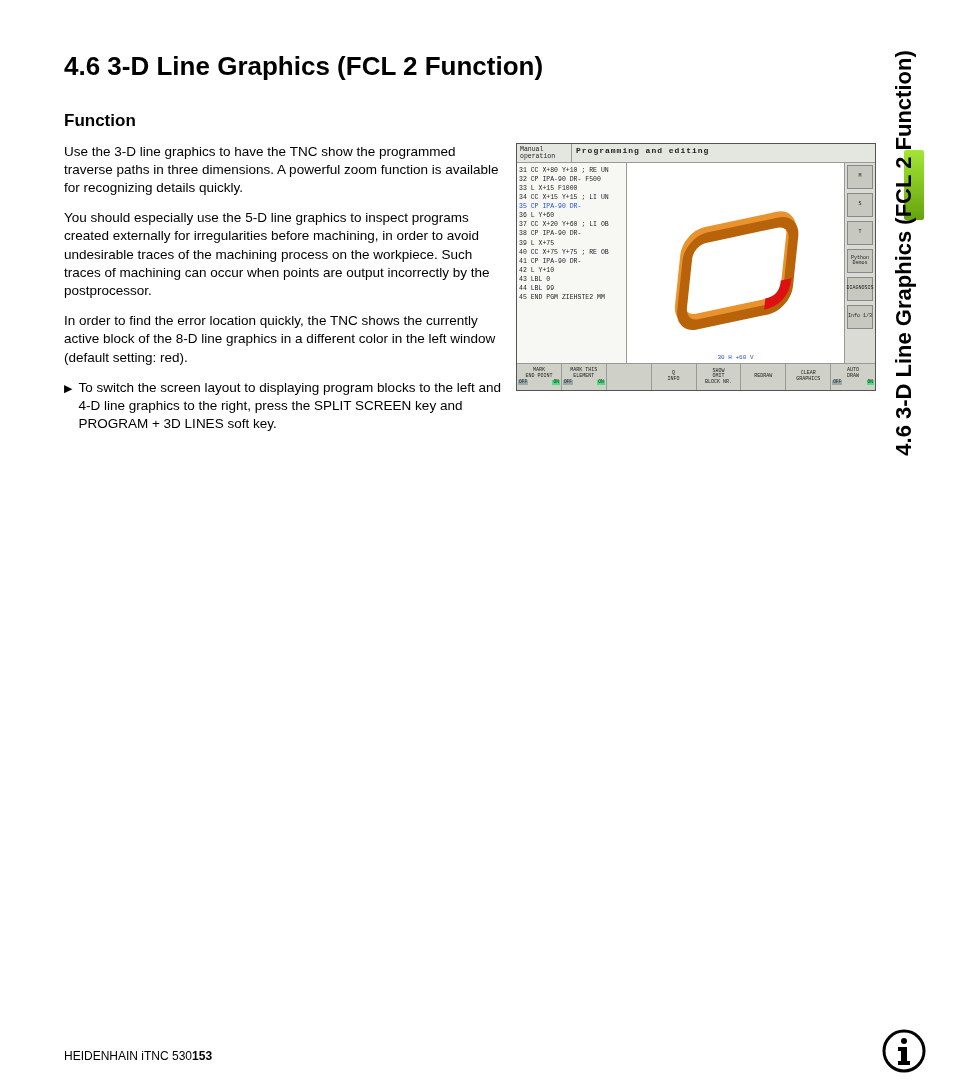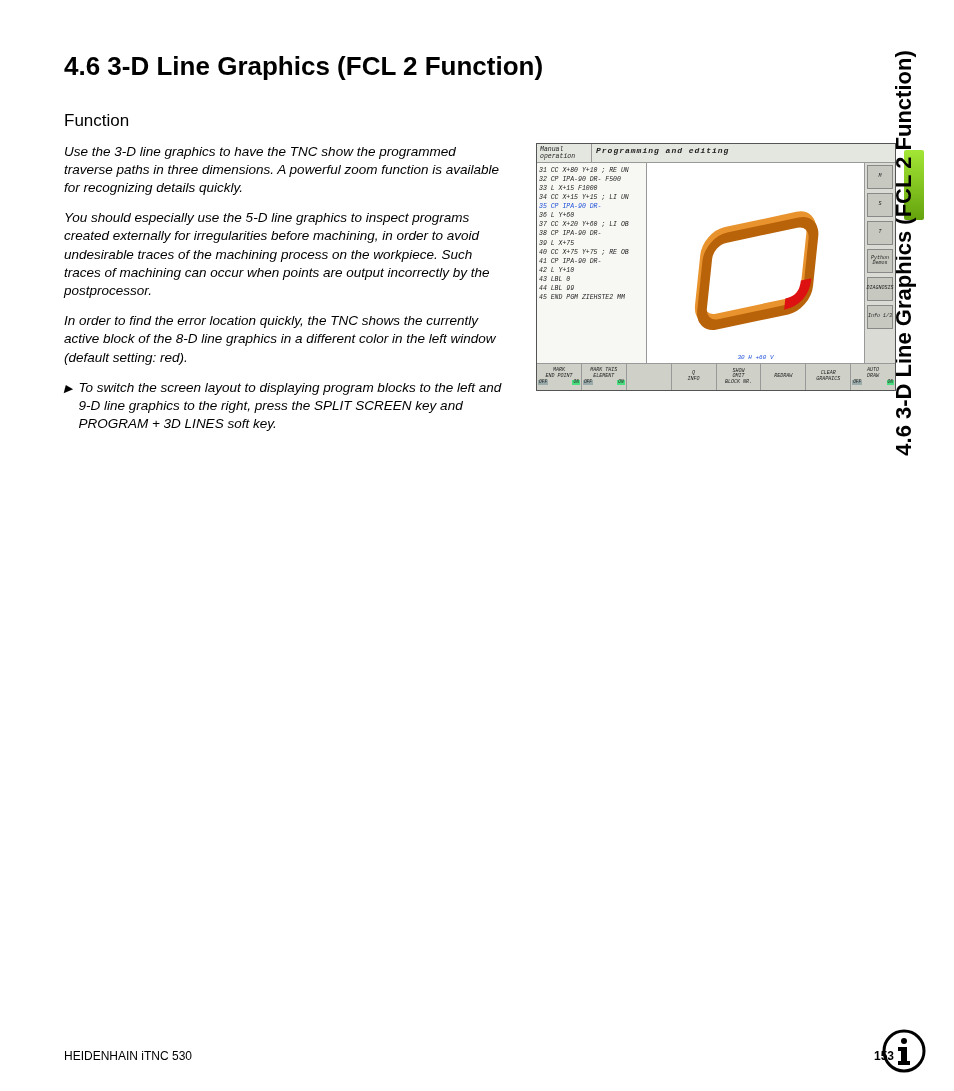--- a/index.html
+++ b/index.html
@@ -46,28 +46,27 @@
   h1.section-title {
     font-size: 26px;
     font-weight: bold;
     margin-bottom: 28px;
     line-height: 1.25;
     padding-left: 28px;
     text-indent: -28px;
   }
   h2.subhead {
     font-size: 17px;
-    font-weight: normal;
+    font-weight: bold;
     margin-bottom: 12px;
   }
   .cols {
     display: flex;
-    gap: 32px;
+    gap: 12px;
     align-items: flex-start;
-    font-style: italic;
   }
   .textcol { flex: 0 0 440px; font-size: 13.5px; line-height: 1.35; }
   .textcol p { margin-bottom: 12px; }
   .bullet { display:flex; gap:6px; }
   .bullet .mark { flex:0 0 auto; font-size:11px; padding-top:2px; }
   .figcol { flex: 1; }
   .screenshot {
     width: 360px;
     border: 1px solid #555;
     background: #22c55e;
@@ -110,21 +109,21 @@
     font-size:5px; text-align:center; line-height:1.1;
     min-height:26px; display:flex; flex-direction:column;
     justify-content:center; background:#cfd1c8;
   }
   .skey:last-child { border-right:none; }
   .skey .tgl { display:flex; justify-content:space-between; margin-top:1px; font-size:4.5px; }
   .tgl span { background:#9aa; padding:0 1px; }
   .tgl .on { background:#4ade80; }
   .footer {
     position:absolute; left:64px; right:60px; bottom:28px;
-    display:flex; justify-content:space-between; align-items:center;
+    display:flex; align-items:center;
     font-size:12px;
   }
   .footer .pnum { font-weight:bold; }
   .info-icon {
     position:absolute; right:28px; bottom:18px;
     width:44px; height:44px;
   }
   .info-icon svg { width:100%; height:100%; }
 </style>
 </head>
@@ -141,21 +140,21 @@
   </h1>
   <h2 class="subhead">Function</h2>
 
   <div class="cols">
     <div class="textcol">
       <p>Use the 3-D line graphics to have the TNC show the programmed traverse paths in three dimensions. A powerful zoom function is available for recognizing details quickly.</p>
       <p>You should especially use the 5-D line graphics to inspect programs created externally for irregularities before machining, in order to avoid undesirable traces of the machining process on the workpiece. Such traces of machining can occur when points are output incorrectly by the postprocessor.</p>
       <p>In order to find the error location quickly, the TNC shows the currently active block of the 8-D line graphics in a different color in the left window (default setting: red).</p>
       <div class="bullet">
         <span class="mark">▶</span>
-        <span>To switch the screen layout to displaying program blocks to the left and 9-D line graphics to the right, press the SPLIT SCREEN key and PROGRAM + 3D LINES soft key.</span>
+        <span>To switch the screen layout to displaying program blocks to the left and 4-D line graphics to the right, press the SPLIT SCREEN key and PROGRAM + 3D LINES soft key.</span>
       </div>
     </div>
 
     <div class="figcol">
       <div class="screenshot">
         <div class="ss-header">
           <div class="ss-mode">Manual operation</div>
           <div class="ss-title">Programming and editing</div>
         </div>
         <div class="ss-body">

